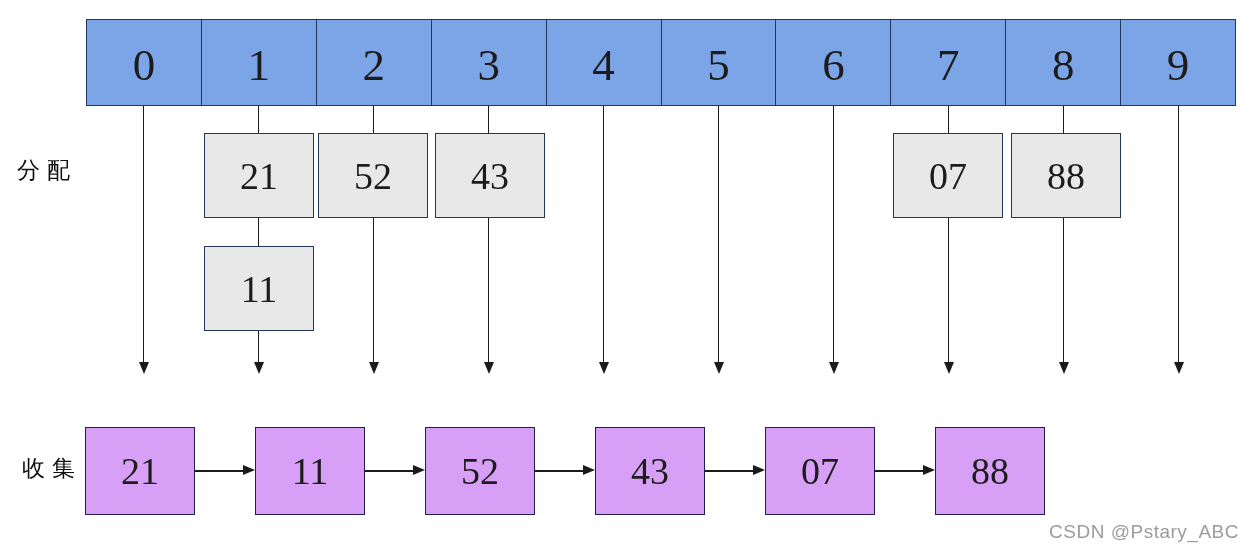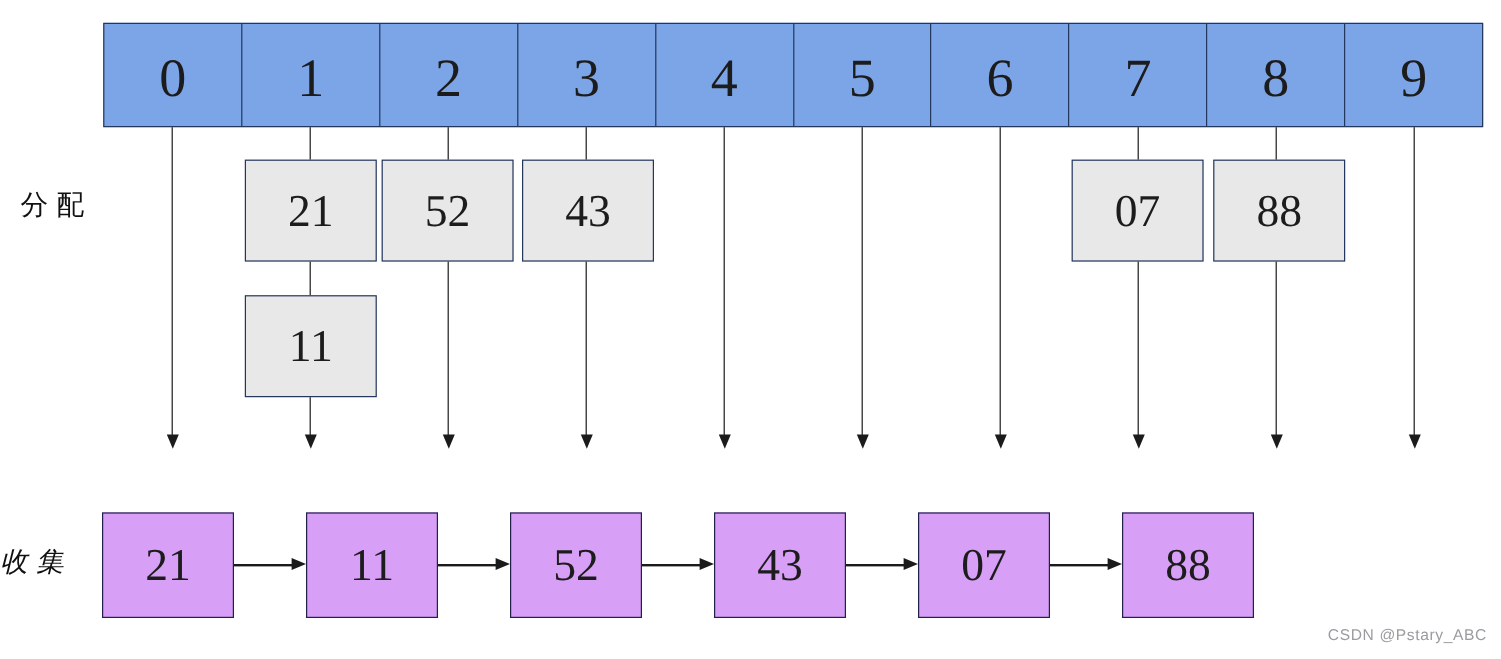--- a/index.html
+++ b/index.html
@@ -110,28 +110,28 @@
   
   .phase-label {
     position: absolute;
     font-size: 23px;
     letter-spacing: 7px;
     color: #111111;
     white-space: nowrap;
     font-family: "Liberation Serif", "DejaVu Serif", serif;
   }
   .phase-label.distribute { left: 17px; top: 155px; }
-  .phase-label.collect    { left: 0;  top: 453px; font-style: italic; }
+  .phase-label.collect    { left: 22px;  top: 453px; }
 
   
   .watermark {
     position: absolute;
     right: 12px; top: 521px;
     font-family: "Liberation Sans", "DejaVu Sans", sans-serif;
-    font-size: 13px;
+    font-size: 19px;
     color: #9c9ca0;
     letter-spacing: 0.5px;
     text-align: center;
   }
 </style>
 </head>
 <body>
 
 <div class="stage">
 

